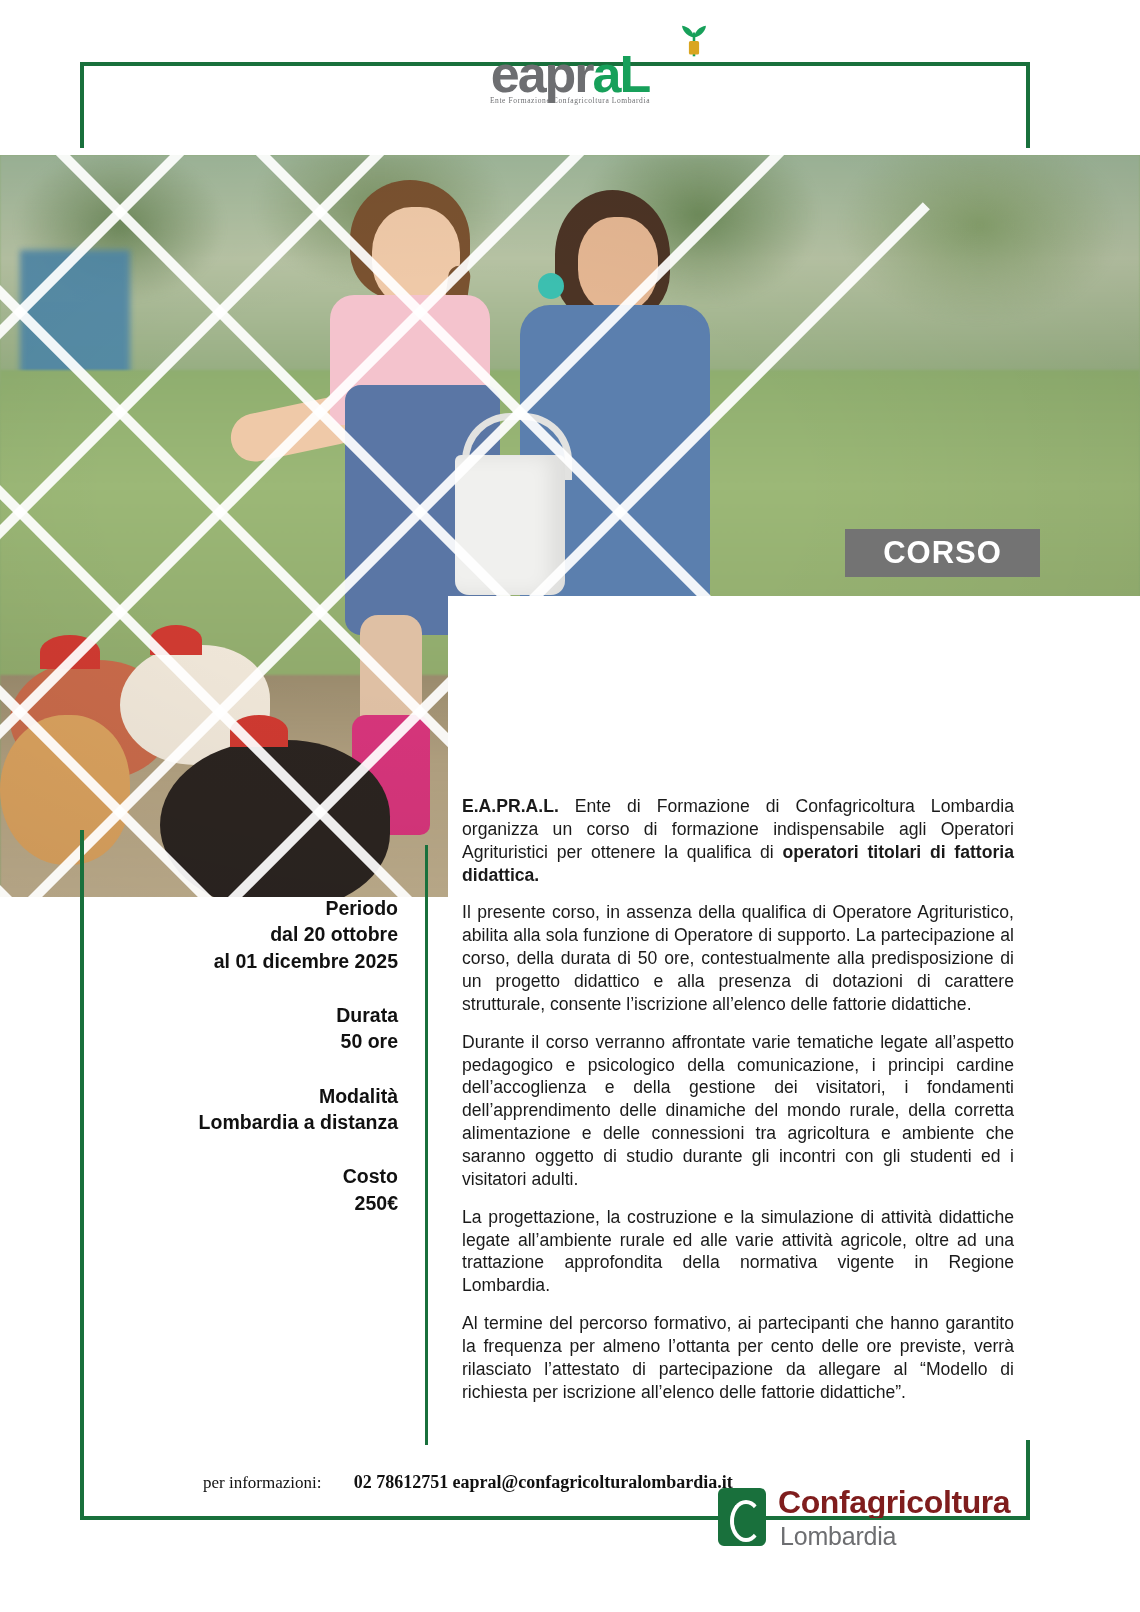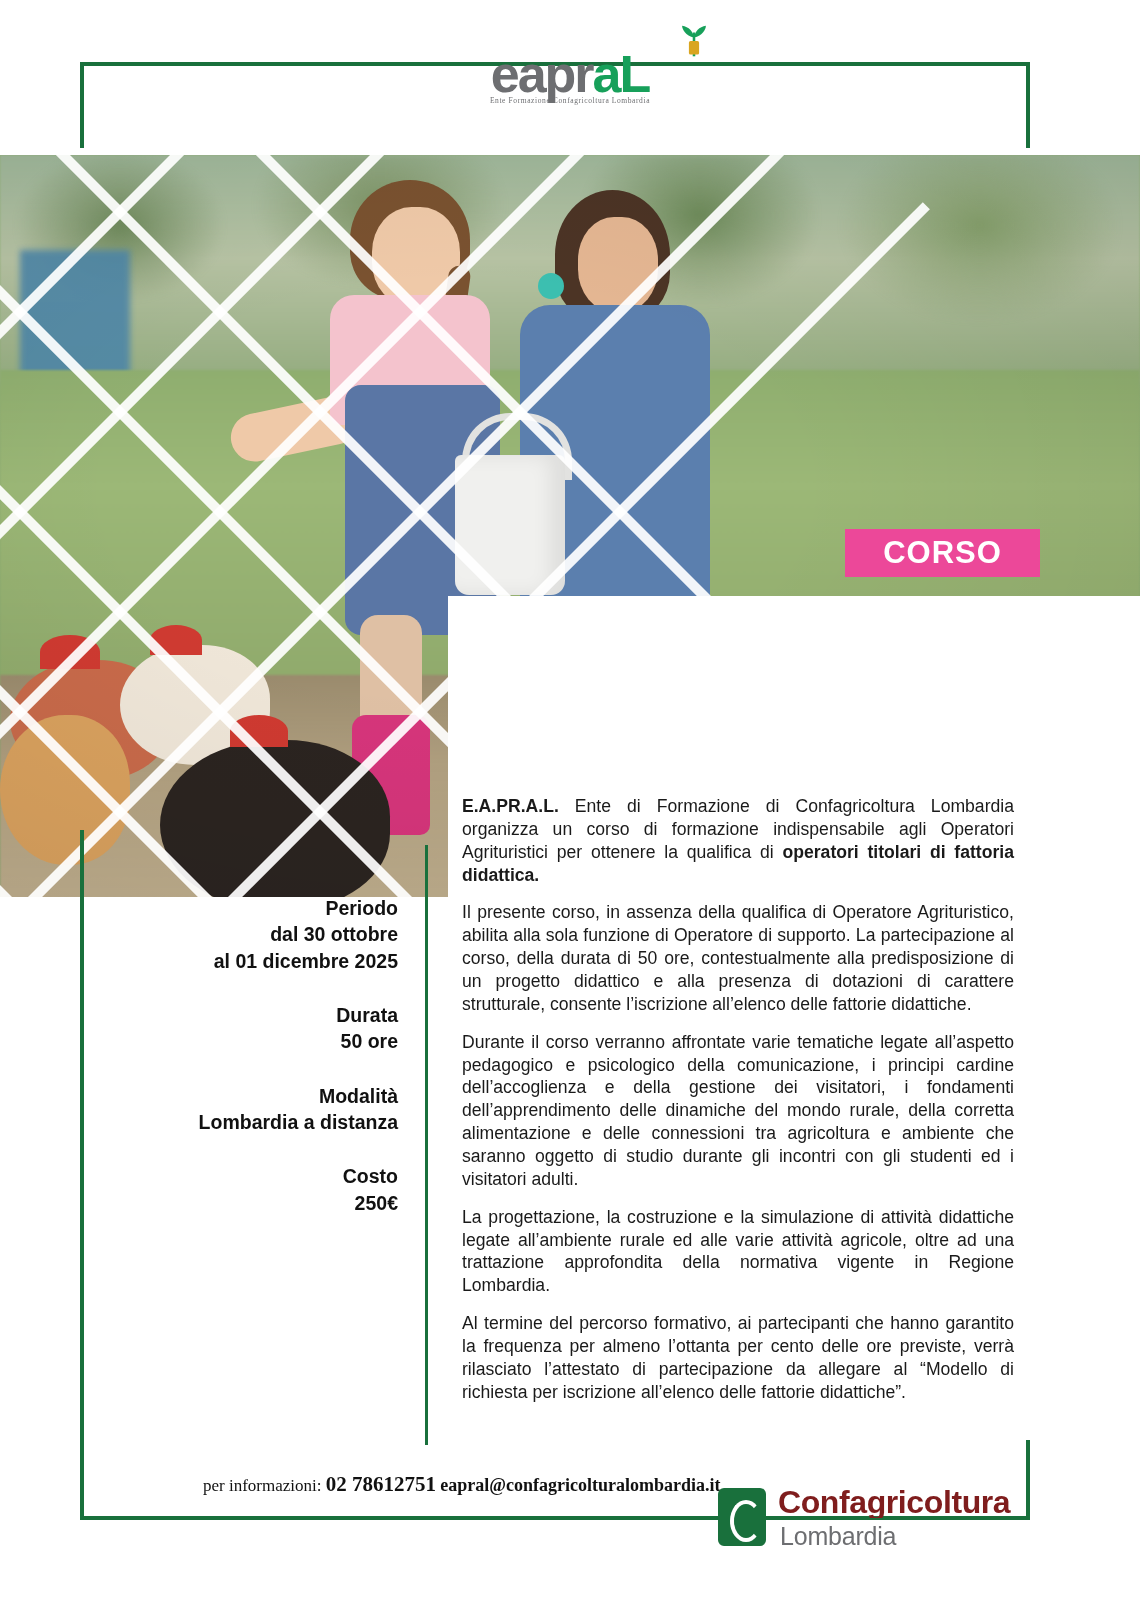--- a/index.html
+++ b/index.html
@@ -250,21 +250,21 @@
     left: 0; top: 897px;
     width: 1140px; height: 715px;
     background: #ffffff;
   }
 
   
   .corso-badge {
     position: absolute;
     left: 845px; top: 529px;
     width: 195px; height: 48px;
-    background: #ec4899;
+    background: #737373;
     color: #ffffff;
     font-size: 31px;
     font-weight: bold;
     letter-spacing: 1px;
     display: flex;
     align-items: center;
     justify-content: center;
   }
   .corso-tail {
     position: absolute;
@@ -316,21 +316,21 @@
   .info-value { font-weight: bold; }
 
   
   .footer-info {
     position: absolute;
     left: 203px; top: 1472px;
     font-size: 17px;
     color: #111111;
     font-family: "Liberation Serif", serif;
   }
-  .footer-info .phone { font-weight: bold; font-size: 21px; }
+  .footer-info .phone { font-weight: bold; font-size: 18px; margin-left: 28px; }
   .footer-info .mail  { font-weight: bold; font-size: 18px; }
   .footer-info .lead  { font-size: 17px; }
 
   
   .conf-logo {
     position: absolute;
     left: 718px; top: 1482px;
     width: 300px; height: 78px;
   }
   .conf-mark {
@@ -456,21 +456,21 @@
     <p><b>E.A.PR.A.L.</b><span> Ente di Formazione di Confagricoltura Lombardia organizza un corso di formazione indispensabile agli Operatori Agrituristici per ottenere la qualifica di </span><b>operatori titolari di fattoria didattica.</b></p>
     <p>Il presente corso, in assenza della qualifica di Operatore Agrituristico, abilita alla sola funzione di Operatore di supporto. La partecipazione al corso, della durata di 50 ore, contestualmente alla predisposizione di un progetto didattico e alla presenza di dotazioni di carattere strutturale, consente l’iscrizione all’elenco delle fattorie didattiche.</p>
     <p>Durante il corso verranno affrontate varie tematiche legate all’aspetto pedagogico e psicologico della comunicazione, i principi cardine dell’accoglienza e della gestione dei visitatori, i fondamenti dell’apprendimento delle dinamiche del mondo rurale, della corretta alimentazione e delle connessioni tra agricoltura e ambiente che saranno oggetto di studio durante gli incontri con gli studenti ed i visitatori adulti.</p>
     <p>La progettazione, la costruzione e la simulazione di attività didattiche legate all’ambiente rurale ed alle varie attività agricole, oltre ad una trattazione approfondita della normativa vigente in Regione Lombardia.</p>
     <p>Al termine del percorso formativo, ai partecipanti che hanno garantito la frequenza per almeno l’ottanta per cento delle ore previste, verrà rilasciato l’attestato di partecipazione da allegare al “Modello di richiesta per iscrizione all’elenco delle fattorie didattiche”.</p>
   </div>
 
   <div class="info-col">
     <div class="info-block">
       <div class="info-label">Periodo</div>
-      <div class="info-value">dal 30 ottobre</div>
+      <div class="info-value">dal 20 ottobre</div>
       <div class="info-value">al 01 dicembre 2025</div>
     </div>
     <div class="info-block">
       <div class="info-label">Durata</div>
       <div class="info-value">50 ore</div>
     </div>
     <div class="info-block">
       <div class="info-label">Modalità</div>
       <div class="info-value">Lombardia a distanza</div>
     </div>

